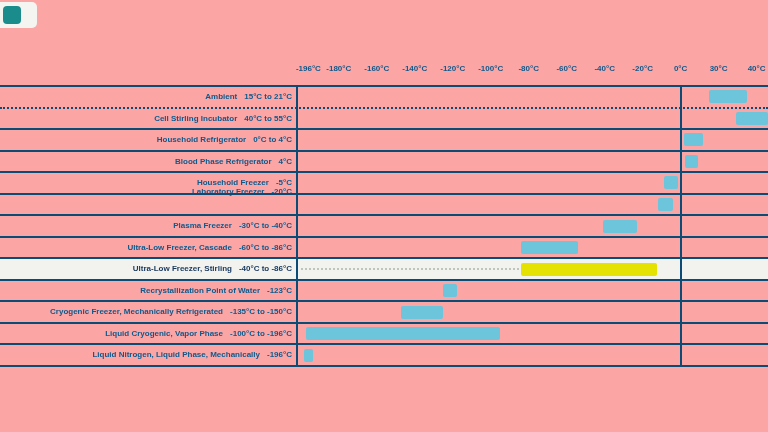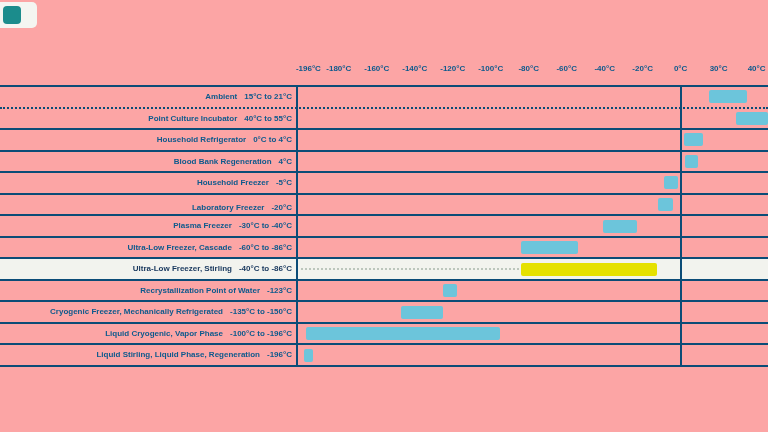--- a/index.html
+++ b/index.html
@@ -71,38 +71,38 @@
       <div class="hline" style="top: 257.308px;"></div>
       <div class="hline" style="top: 278.846px;"></div>
       <div class="hline" style="top: 300.385px;"></div>
       <div class="hline" style="top: 321.923px;"></div>
       <div class="hline" style="top: 343.462px;"></div>
       <div class="hline" style="top: 365px;"></div>
       <div class="vline" style="left: 296px;"></div>
       <div class="vline" style="left: 679.637px;"></div>
       <div class="rowlabel" style="top: 86px; height: 21.5385px; line-height: 21.5385px;"><span>Ambient</span><span class="rng">15°C to 21°C</span></div>
       <div class="bar" style="left: 709.125px; width: 37.9839px; top: 90.2692px;"></div>
-      <div class="rowlabel" style="top: 107.538px; height: 21.5385px; line-height: 21.5385px;"><span>Point Culture Incubator</span><span class="rng">40°C to 55°C</span></div>
+      <div class="rowlabel" style="top: 107.538px; height: 21.5385px; line-height: 21.5385px;"><span>Cell Stirling Incubator</span><span class="rng">40°C to 55°C</span></div>
       <div class="bar" style="left: 735.714px; width: 32.2863px; top: 111.808px;"></div>
       <div class="rowlabel" style="top: 129.077px; height: 21.5385px; line-height: 21.5385px;"><span>Household Refrigerator</span><span class="rng">0°C to 4°C</span></div>
       <div class="bar" style="left: 684.435px; width: 18.9919px; top: 133.346px;"></div>
-      <div class="rowlabel" style="top: 150.615px; height: 21.5385px; line-height: 21.5385px;"><span>Blood Bank Regeneration</span><span class="rng">4°C</span></div>
+      <div class="rowlabel" style="top: 150.615px; height: 21.5385px; line-height: 21.5385px;"><span>Blood Phase Refrigerator</span><span class="rng">4°C</span></div>
       <div class="bar" style="left: 685.385px; width: 12.3448px; top: 154.885px;"></div>
       <div class="rowlabel" style="top: 172.154px; height: 21.5385px; line-height: 21.5385px;"><span>Household Freezer</span><span class="rng">-5°C</span></div>
       <div class="bar" style="left: 664.494px; width: 13.2944px; top: 176.423px;"></div>
-      <div class="rowlabel" style="top: 197px; height: 36px; line-height: 21.5385px;"><span>Laboratory Freezer</span><span class="rng">-20°C</span></div>
+      <div class="rowlabel" style="top: 181px; height: 36px; line-height: 21.5385px;"><span>Laboratory Freezer</span><span class="rng">-20°C</span></div>
       <div class="bar" style="left: 657.847px; width: 15.1935px; top: 197.962px;"></div>
       <div class="rowlabel" style="top: 215.231px; height: 21px; line-height: 21.5385px;"><span>Plasma Freezer</span><span class="rng">-30°C to -40°C</span></div>
       <div class="bar" style="left: 602.77px; width: 34.1855px; top: 219.5px;"></div>
       <div class="rowlabel" style="top: 236.769px; height: 21.5385px; line-height: 21.5385px;"><span>Ultra-Low Freezer, Cascade</span><span class="rng">-60°C to -86°C</span></div>
       <div class="bar" style="left: 521.105px; width: 56.9758px; top: 241.038px;"></div>
       <div class="rowlabel hl" style="top: 258.308px; height: 21.5385px; line-height: 21.5385px;"><span>Ultra-Low Freezer, Stirling</span><span class="rng">-40°C to -86°C</span></div>
       <div class="bar" style="left: 521.105px; width: 135.792px; top: 262.577px; background: rgb(229, 225, 0);"></div>
       <div class="rowlabel" style="top: 279.846px; height: 18px; line-height: 21.5385px;"><span>Recrystallization Point of Water</span><span class="rng">-123°C</span></div>
       <div class="bar" style="left: 443.238px; width: 13.2944px; top: 284.115px;"></div>
       <div class="rowlabel" style="top: 301.385px; height: 21.5385px; line-height: 21.5385px;"><span>Cryogenic Freezer, Mechanically Refrigerated</span><span class="rng">-135°C to -150°C</span></div>
       <div class="bar" style="left: 401.456px; width: 41.7823px; top: 305.654px;"></div>
       <div class="rowlabel" style="top: 322.923px; height: 21.5385px; line-height: 21.5385px;"><span>Liquid Cryogenic, Vapor Phase</span><span class="rng">-100°C to -196°C</span></div>
       <div class="bar" style="left: 306.496px; width: 193.718px; top: 327.192px;"></div>
-      <div class="rowlabel" style="top: 344.462px; height: 21.5385px; line-height: 21.5385px;"><span>Liquid Stirling, Liquid Phase, Regeneration</span><span class="rng">-196°C</span></div>
+      <div class="rowlabel" style="top: 344.462px; height: 21.5385px; line-height: 21.5385px;"><span>Liquid Nitrogen, Liquid Phase, Mechanically</span><span class="rng">-196°C</span></div>
       <div class="bar" style="left: 303.647px; width: 9.49597px; top: 348.731px;"></div>
     </div>
 </div>
 
 </body></html>

